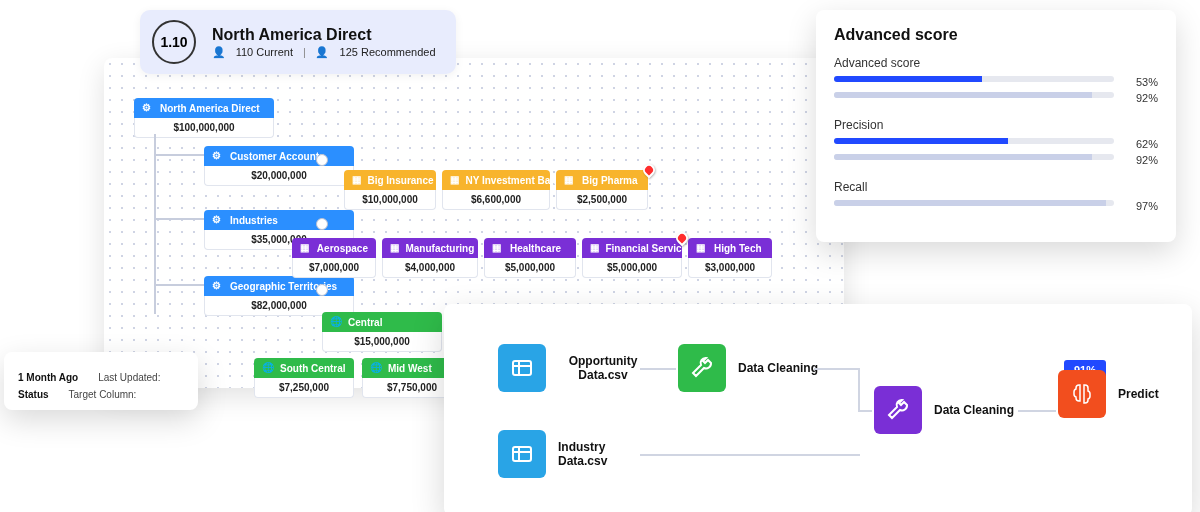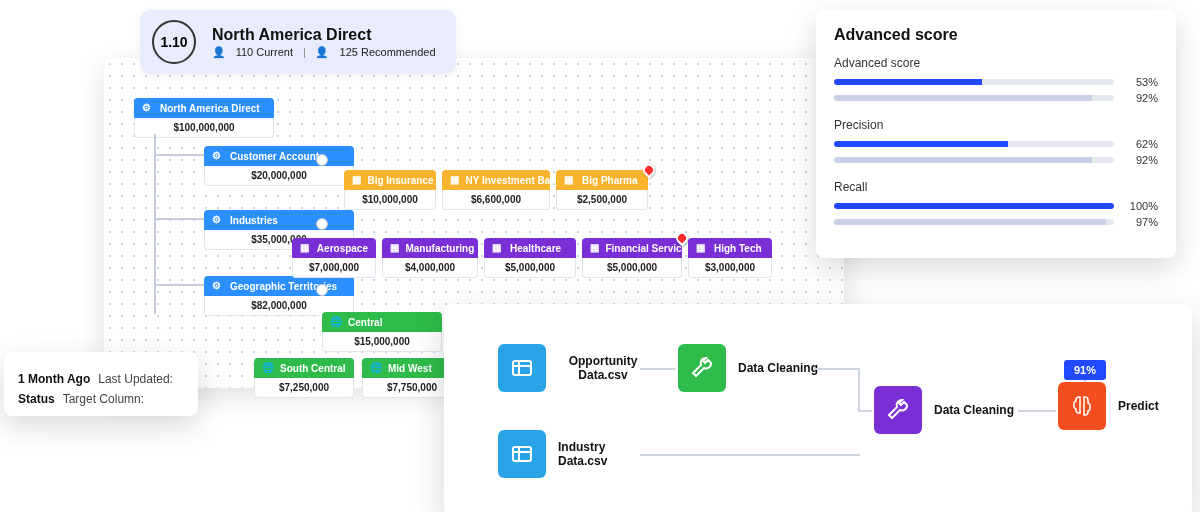--- a/index.html
+++ b/index.html
@@ -58,29 +58,29 @@
 
   
   .line { position: absolute; background: #c7cddd; }
 
   
   .accuracy-card { position: absolute; left: 4px; top: 352px; width: 194px; background: #fff; border-radius: 8px; box-shadow: 0 10px 30px rgba(0,0,0,.15); padding: 14px 14px 10px; z-index: 40; }
   .accuracy-card h3 { font-size: 13px; font-weight: 700; margin-bottom: 6px; color: #111; }
   .gauge { position: relative; width: 130px; height: 68px; margin: 0 auto 6px; }
   .gauge .dot { position: absolute; right: -2px; bottom: 0; width: 12px; height: 12px; background: #214cff; border-radius: 50%; }
   .gauge-val { position: absolute; left: 0; right: 0; bottom: 0; text-align: center; font-size: 24px; font-weight: 800; color: #111; }
-  .kv { display: flex; gap: 8px; font-size: 12px; color: #444; margin-top: 6px; }
+  .kv { display: flex; gap: 20px; font-size: 10px; color: #444; margin-top: 6px; }
   .kv .k { font-weight: 700; color: #111; }
 
   
   .adv-card { position: absolute; right: 24px; top: 10px; width: 360px; background: #fff; border-radius: 8px; box-shadow: 0 10px 30px rgba(0,0,0,.15); padding: 16px 18px; z-index: 40; }
   .adv-card h2 { font-size: 16px; font-weight: 700; margin-bottom: 12px; color: #111; }
   .metric { margin-bottom: 14px; }
   .metric .lbl { font-size: 12px; color: #333; margin-bottom: 6px; }
-  .bar-row { display: flex; align-items: center; gap: 10px; margin-bottom: 4px; }
+  .bar-row { display: flex; align-items: flex-start; gap: 10px; margin-bottom: 4px; }
   .bar { flex: 1; height: 6px; background: #e6e8ef; border-radius: 3px; overflow: hidden; }
   .bar .fill { height: 100%; }
   .fill-blue { background: #2149ff; }
   .fill-light { background: #c9d0e8; }
   .pct { font-size: 11px; color: #333; width: 34px; text-align: right; }
 
   
   .pipe-card { position: absolute; left: 444px; top: 304px; width: 748px; background: #fff; border-radius: 8px; box-shadow: 0 12px 34px rgba(0,0,0,.16); padding: 26px 24px; z-index: 45; }
   .pipe-inner { position: relative; height: 160px; }
   .pnode { position: absolute; display: flex; align-items: center; gap: 12px; }
@@ -277,26 +277,20 @@
         <div class="bar">
           <div class="fill fill-light" style="width:92%"></div>
         </div>
         <div class="pct">92%</div>
       </div>
   </div>
   <div class="metric">
     <div class="lbl">Recall</div>
     <div class="bar-row">
         <div class="bar">
-          <div class="fill fill-blue" style="width:100%"></div>
-        </div>
-        <div class="pct">100%</div>
-      </div>
-    <div class="bar-row">
-        <div class="bar">
           <div class="fill fill-light" style="width:97%"></div>
         </div>
         <div class="pct">97%</div>
       </div>
   </div>
 </div>
 
 <div class="pipe-card">
   <div class="pipe-inner">
     <div class="pnode csv" style="left:30px;top:14px;text-align:center;">
@@ -332,21 +326,21 @@
     <div class="pnode clean2" style="left:406px;top:56px;">
       <div class="pbox">
           <svg viewBox="0 0 24 24">
             <path d="M21 7a5 5 0 0 1-7 5l-8 8-3-3 8-8a5 5 0 0 1 5-7l-3 3 2 2 3-3z" fill="none" stroke="#fff" stroke-width="2"></path>
           </svg>
         </div>
       <div class="ptxt">Data Cleaning</div>
     </div>
 
     <div class="badge91">91%</div>
-    <div class="pnode pred" style="left:590px;top:52px;">
+    <div class="pnode pred" style="left:590px;top:40px;">
       <div class="pbox">
           <svg viewBox="0 0 24 24">
             <path d="M9 3a3 3 0 0 0-3 3v1a3 3 0 0 0-2 3v2a3 3 0 0 0 2 3v1a3 3 0 0 0 3 3h1V3H9zm6 0h-1v18h1a3 3 0 0 0 3-3v-1a3 3 0 0 0 2-3v-2a3 3 0 0 0-2-3V6a3 3 0 0 0-3-3z" fill="none" stroke="#fff" stroke-width="1.5"></path>
           </svg>
         </div>
       <div class="ptxt">Predict</div>
     </div>
 
     <div class="pline" style="left:172px;top:38px;width:36px;"></div>
     <div class="pline" style="left:172px;top:124px;width:220px;"></div>

